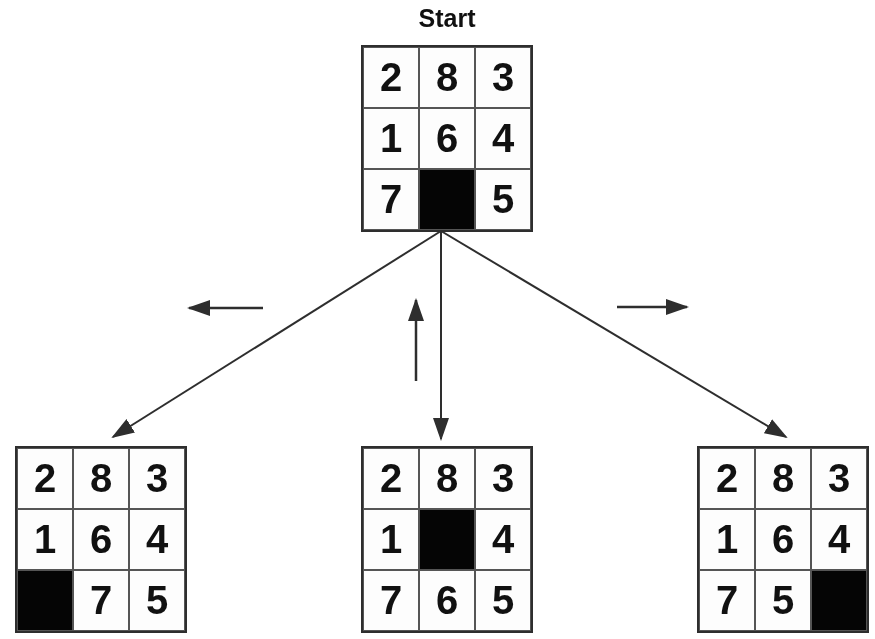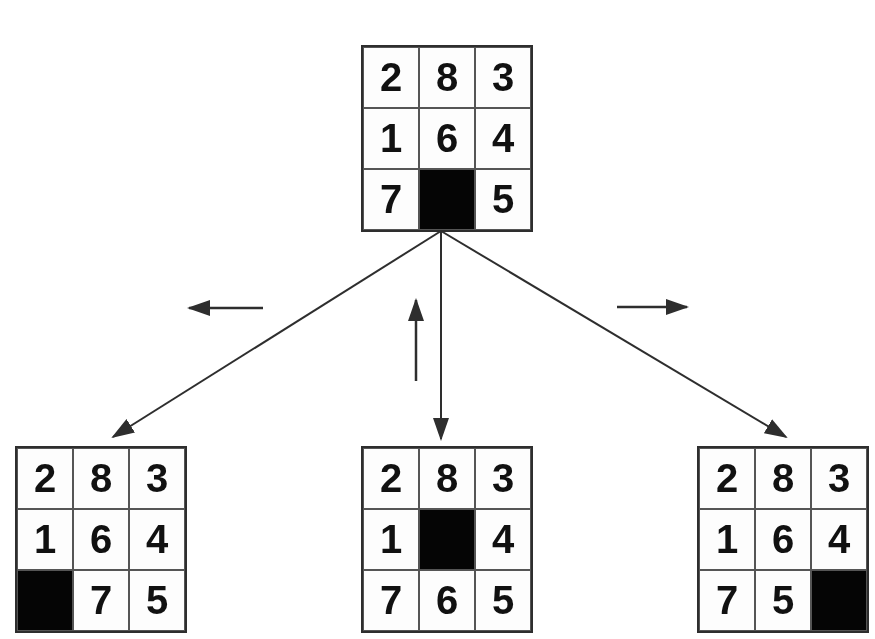--- a/index.html
+++ b/index.html
@@ -59,20 +59,21 @@
     color:var(--line);
     pointer-events:none;
   }
   .edges line{stroke:currentColor;}
 </style>
 </head>
 <body>
 
 <div id="canvas">
 
+  <div class="start-label">Start</div>
 
   <svg class="edges" viewBox="0 0 875 639" xmlns="http://www.w3.org/2000/svg">
     <defs>
       <marker id="ah" markerWidth="24" markerHeight="18" refX="21" refY="9" orient="auto" markerUnits="userSpaceOnUse">
         <path d="M0,1 L23,9 L0,17 Z" fill="currentColor"></path>
       </marker>
     </defs>
 
     <line x1="441" y1="231" x2="113" y2="437" stroke-width="2" marker-end="url(#ah)"></line>
     <line x1="441" y1="231" x2="441" y2="439" stroke-width="2" marker-end="url(#ah)"></line>

